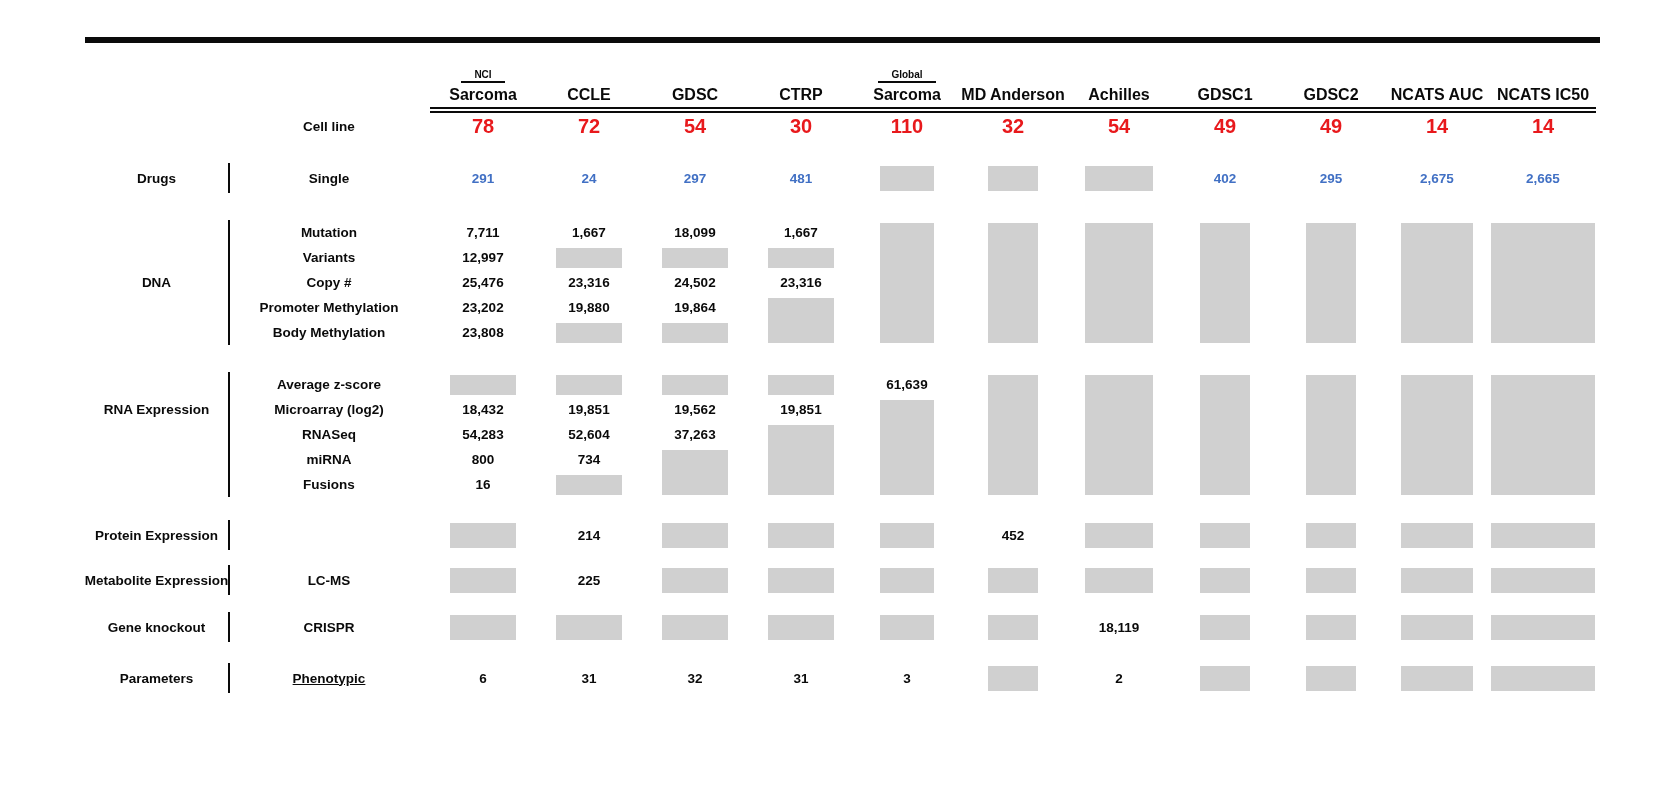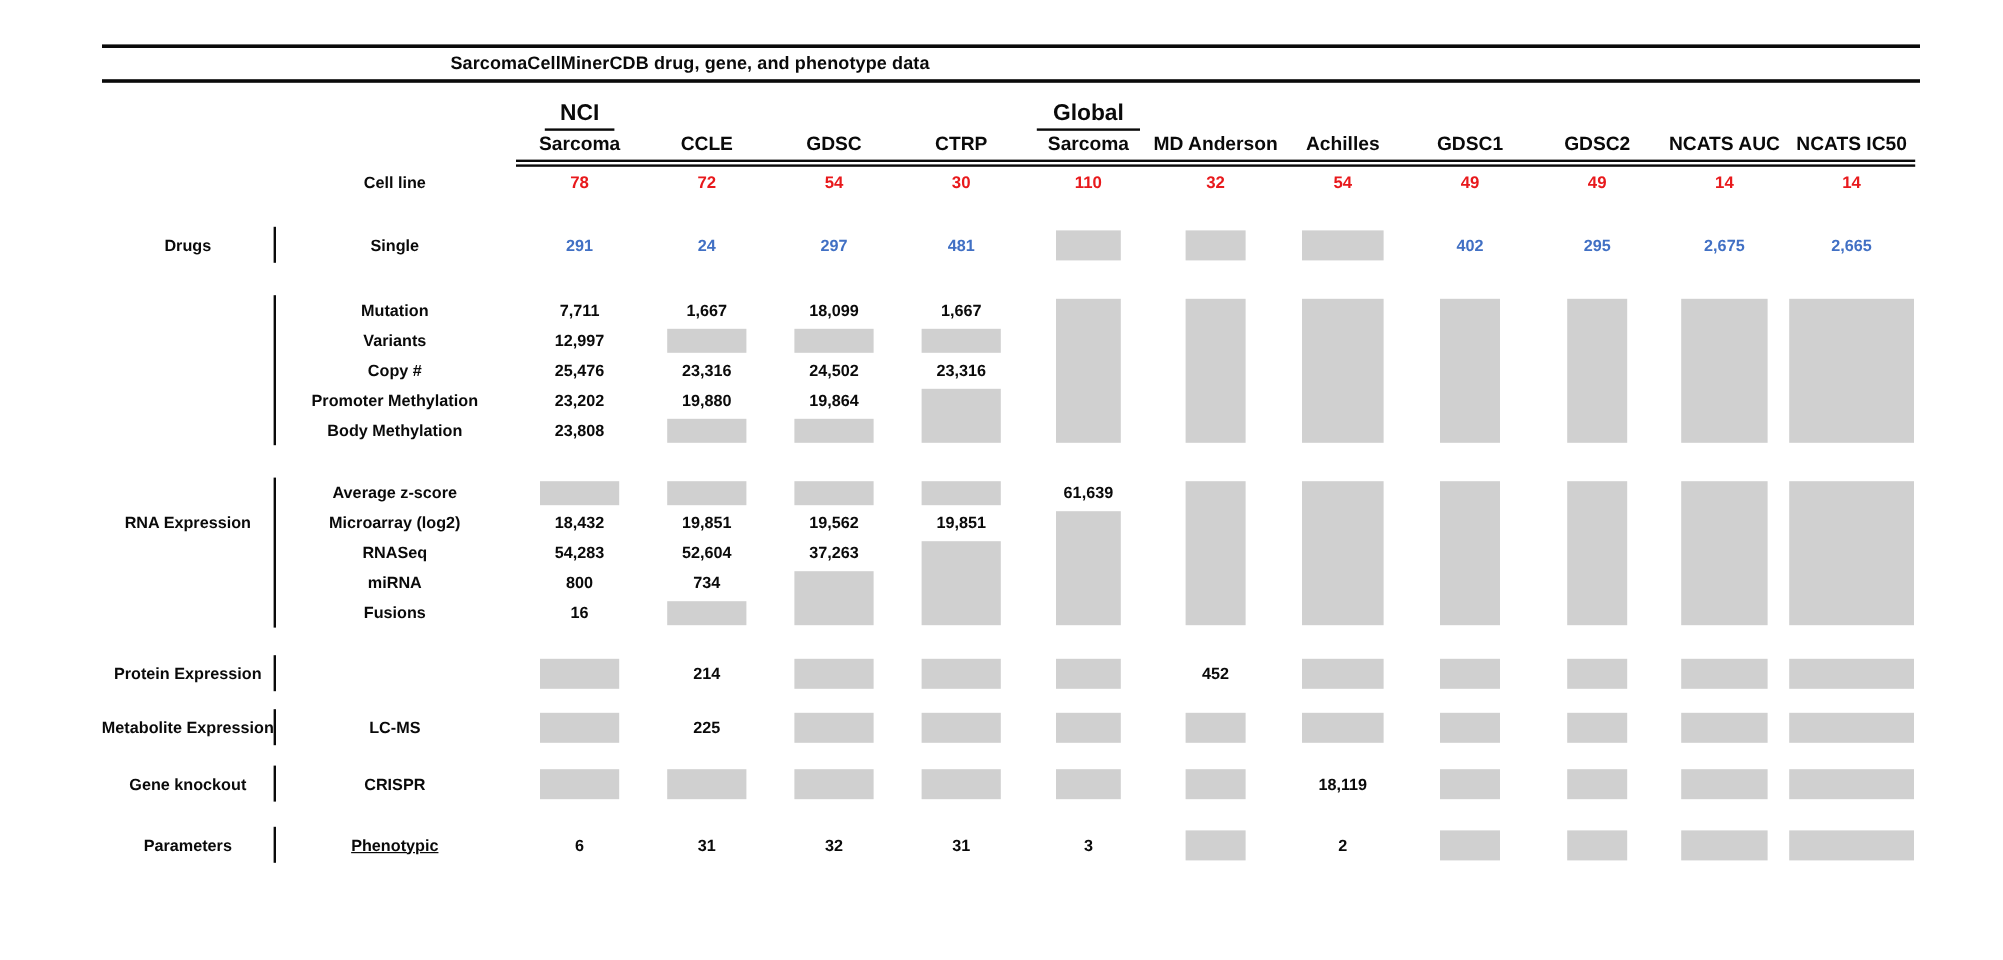--- a/index.html
+++ b/index.html
@@ -13,42 +13,39 @@
   .title-text {
     position:absolute; left:490px; top:50%; transform:translate(-50%,-50%);
     font-size:15px; white-space:nowrap; letter-spacing:0.1px;
   }
   .grid {
     display:grid; margin-left:85px;
     grid-template-columns:143px 202px repeat(11,106px);
   }
   #header-grid { margin-top:16px; grid-template-rows:24px 24px 6px 26px; }
   .h-top { display:flex; align-items:flex-end; justify-content:center; }
-  .h-top-text { font-size:19px; border-bottom:2.5px solid var(--ink,#0a0a0a); padding:0 13px 1px; }
+  .h-top-text { font-size:10px; border-bottom:2.5px solid var(--ink,#0a0a0a); padding:0 13px 1px; }
   .h-main { display:flex; align-items:center; justify-content:center; font-size:16px; white-space:nowrap; grid-row:2; }
   .dbl-rule { grid-column:3 / -1; grid-row:3; height:2px; border-top:2px solid var(--ink,#0a0a0a); border-bottom:2px solid var(--ink,#0a0a0a); }
   .sub { grid-column:2; display:flex; align-items:center; justify-content:center; font-size:13.5px; white-space:nowrap; }
   .cat { grid-column:1; display:flex; align-items:center; justify-content:center; font-size:13.5px; white-space:nowrap; }
   .val { display:flex; align-items:center; justify-content:center; font-size:13.5px; white-space:nowrap; }
-  .val.red { color:var(--red,#e8191c); font-size:14px;text-align:center; }
+  .val.red { color:var(--red,#e8191c); font-size:20px;text-align:center; }
   .val.blue { color:var(--blue,#4170c4); }
   .divider { grid-column:2; grid-row:1 / -1; justify-self:start; width:0; border-left:2px solid var(--ink,#0a0a0a); }
   .blkwrap { display:flex; align-items:stretch; justify-content:center; padding:2.5px 0; }
   .blk { background:var(--gray,#d0d0d0); }
   .cl-label { grid-column:2; grid-row:4; }
   .cl-val { grid-row:4; }
 </style>
 </head>
 <body>
 
 <div class="band">
   <div class="rule"></div>
-  <div class="title-row">
-    <div class="title-text">SarcomaCellMinerCDB drug, gene, and phenotype data</div>
-  </div>
   <div class="rule"></div>
 </div>
 
 <div class="grid" id="header-grid">
     <div class="h-top" style="grid-area: 1 / 3;">
       <div class="h-top-text">NCI</div>
     </div>
     <div class="h-main" style="grid-column: 3;">Sarcoma</div>
     <div class="h-main" style="grid-column: 4;">CCLE</div>
     <div class="h-main" style="grid-column: 5;">GDSC</div>
@@ -95,20 +92,21 @@
       <div class="blkwrap" style="grid-area: 1 / 9 / span 1;">
         <div class="blk" style="width: 68px;"></div>
       </div>
       <div class="val blue" style="grid-area: 1 / 10;">402</div>
       <div class="val blue" style="grid-area: 1 / 11;">295</div>
       <div class="val blue" style="grid-area: 1 / 12;">2,675</div>
       <div class="val blue" style="grid-area: 1 / 13;">2,665</div>
     </div>
     <div class="grid" style="margin-top: 27px; grid-template-rows: repeat(5, 25px);">
       <div class="divider"></div>
+      <div class="cat" style="grid-row: 1 / -1;">DNA</div>
       <div class="sub" style="grid-row: 1;">Mutation</div>
       <div class="sub" style="grid-row: 2;">Variants</div>
       <div class="sub" style="grid-row: 3;">Copy #</div>
       <div class="sub" style="grid-row: 4;">Promoter Methylation</div>
       <div class="sub" style="grid-row: 5;">Body Methylation</div>
       <div class="val" style="grid-area: 1 / 3;">7,711</div>
       <div class="val" style="grid-area: 2 / 3;">12,997</div>
       <div class="val" style="grid-area: 3 / 3;">25,476</div>
       <div class="val" style="grid-area: 4 / 3;">23,202</div>
       <div class="val" style="grid-area: 5 / 3;">23,808</div>

